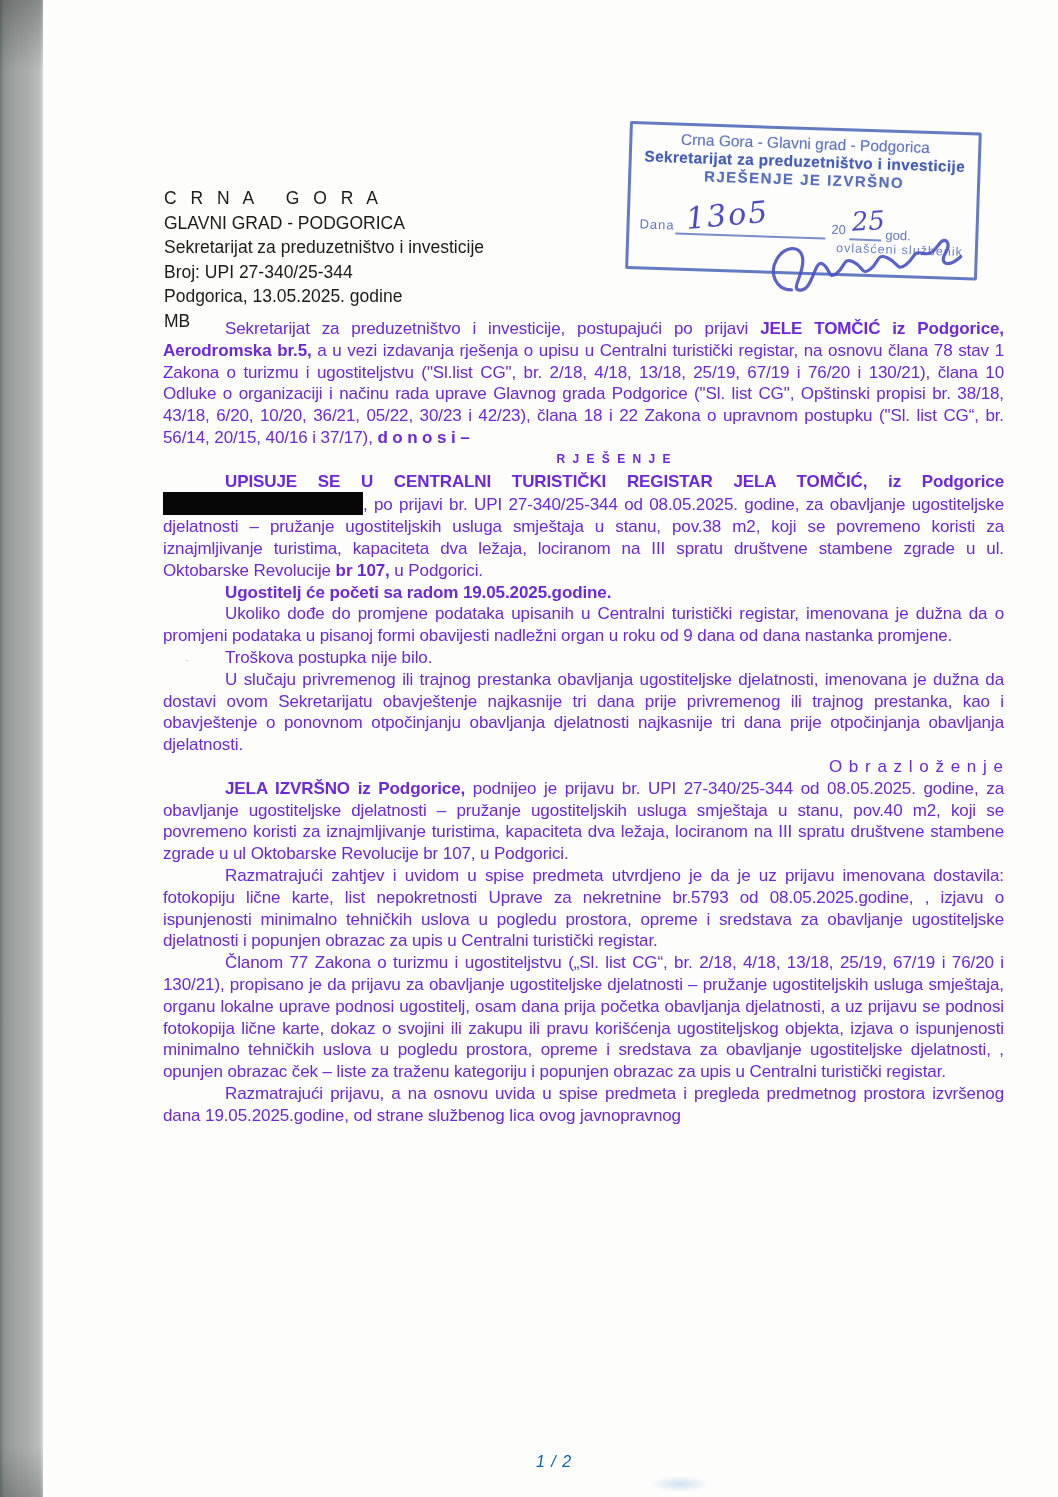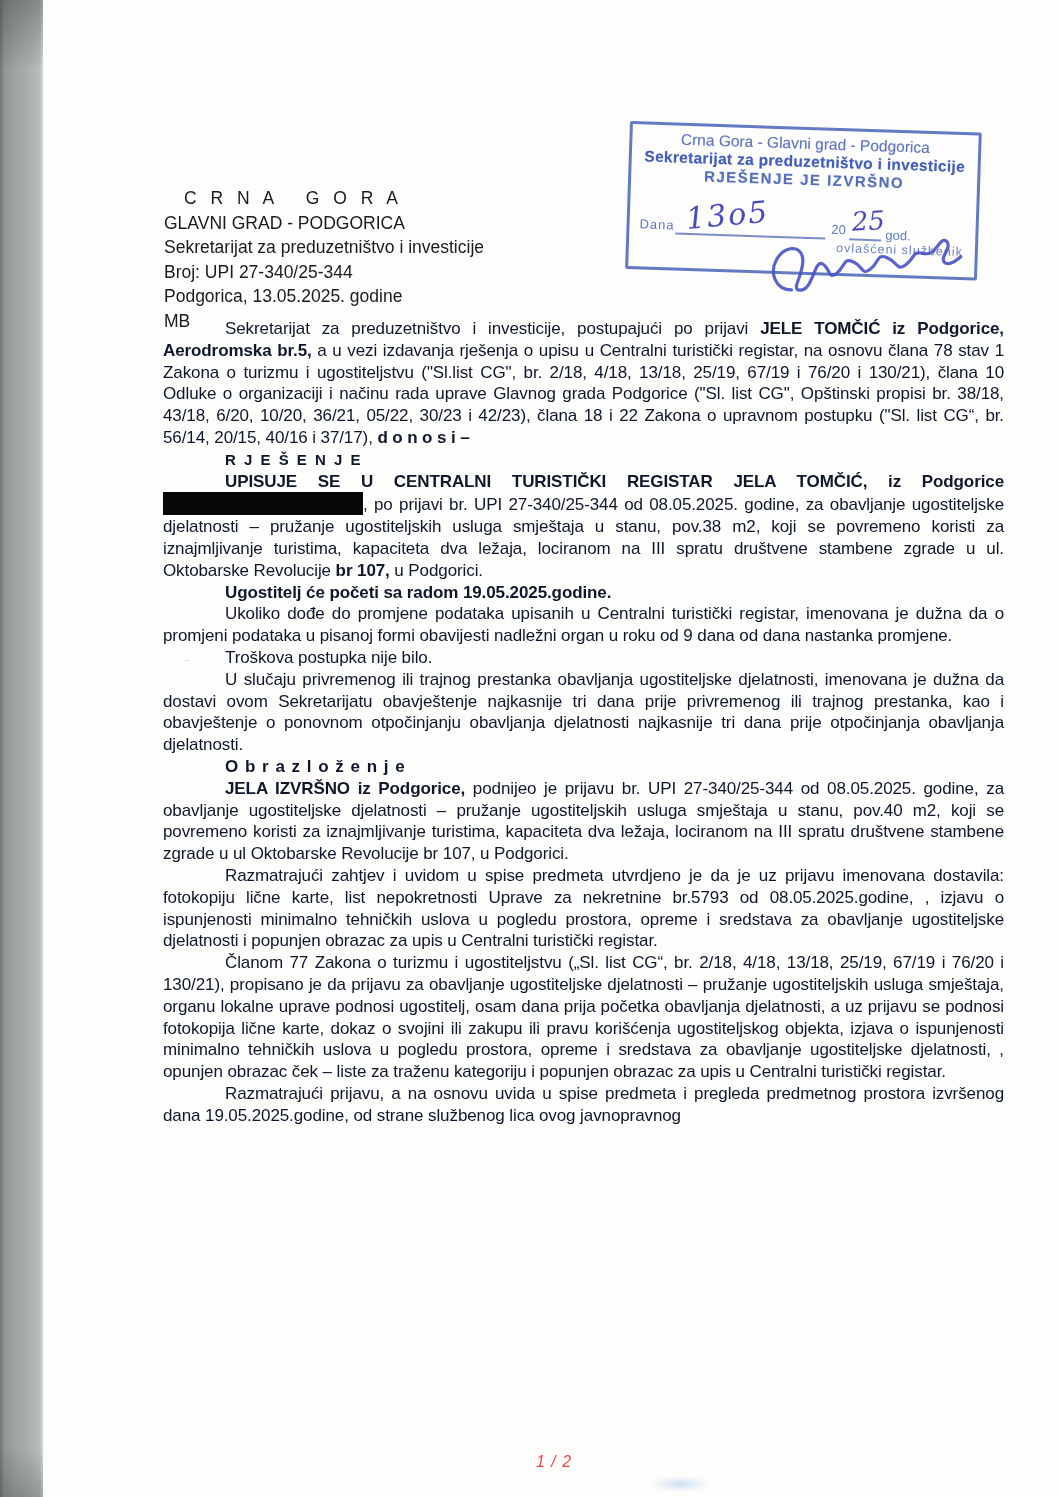--- a/index.html
+++ b/index.html
@@ -17,21 +17,21 @@
   .scan-edge::before{
     content:"";position:absolute;left:0;top:0;width:100%;height:70px;
     background:linear-gradient(to bottom,rgba(40,46,44,.35),rgba(40,46,44,0));
   }
   .scan-edge::after{
     content:"";position:absolute;left:0;bottom:0;width:100%;height:50px;
     background:linear-gradient(to top,rgba(40,46,44,.25),rgba(40,46,44,0));
   }
   
   .header{position:absolute;left:164px;top:186px;font-size:17.5px;line-height:24.6px;color:#1b1b1b;}
-  .header .spread{letter-spacing:4.5px;margin-left:20px;}
+  .header .spread{letter-spacing:4.5px;}
   
   .stamp{
     position:absolute;left:630px;top:121px;width:346px;height:142px;
     border:3px solid rgba(57,85,178,.82);border-radius:2px;
     transform:rotate(1.9deg);transform-origin:top left;
     color:#3c56b4;opacity:.95;
   }
   .stamp .s-line{text-align:center;text-shadow:0 0 1px rgba(60,86,180,.45);}
   .stamp .s1{margin-top:5px;font-size:15.5px;opacity:.85;}
   .stamp .s2{font-size:15.5px;font-weight:bold;letter-spacing:.3px;}
@@ -44,34 +44,34 @@
   .god-label{position:absolute;left:248px;top:17px;opacity:.85;}
   .hand{font-family:"DejaVu Serif",serif;font-style:italic;color:#4341bd;}
   .hand-date{position:absolute;left:48px;top:-8px;font-size:30px;transform:rotate(-7deg);letter-spacing:2px;}
   .hand-year{position:absolute;left:214px;top:-4px;font-size:26px;transform:rotate(-5deg);}
   .officer{position:absolute;right:12px;top:110px;font-size:12.5px;letter-spacing:1px;opacity:.8;}
   .signature{position:absolute;left:136px;top:96px;transform:rotate(-9deg);}
   
   .doc-body{
     position:absolute;left:163px;top:318px;width:841px;
     font-size:17px;line-height:21.8px;letter-spacing:-.1px;
-    text-align:justify;color:#0f172a;
+    text-align:justify;color:#6d28d9;
   }
   .doc-body p{margin:0;text-indent:62px;}
   .doc-title{
-    text-align:left;font-weight:bold;font-size:15px;letter-spacing:2px;
+    text-align:center;font-weight:bold;font-size:12px;letter-spacing:2px;
     margin:26px 0;text-indent:0;
   }
   .doc-subheading{
-    text-align:left;font-weight:bold;font-size:17px;letter-spacing:1px;
+    text-align:right;font-weight:normal;font-size:17px;letter-spacing:1px;
     margin:0;text-indent:0;
   }
   .redact{display:inline-block;width:200px;height:23px;background:#070707;vertical-align:-5px;}
   
-  .footer{position:absolute;left:536px;top:1453px;font-size:16px;font-style:italic;color:#ef4444;letter-spacing:1px;}
+  .footer{position:absolute;left:536px;top:1453px;font-size:16px;font-style:italic;color:#0369a1;letter-spacing:1px;}
   
   .smudge-left{
     position:absolute;left:140px;top:656px;width:78px;height:12px;opacity:.22;
     background:radial-gradient(ellipse at 20% 50%,#555 0 2px,transparent 3px),
                radial-gradient(ellipse at 60% 40%,#666 0 2px,transparent 3px),
                radial-gradient(ellipse at 90% 60%,#777 0 2px,transparent 3px);
   }
   .smudge-bottom{
     position:absolute;left:650px;top:1476px;width:60px;height:16px;border-radius:50%;
     background:radial-gradient(ellipse,#a9c8e6 0%,rgba(169,200,230,0) 70%);opacity:.55;filter:blur(1px);

